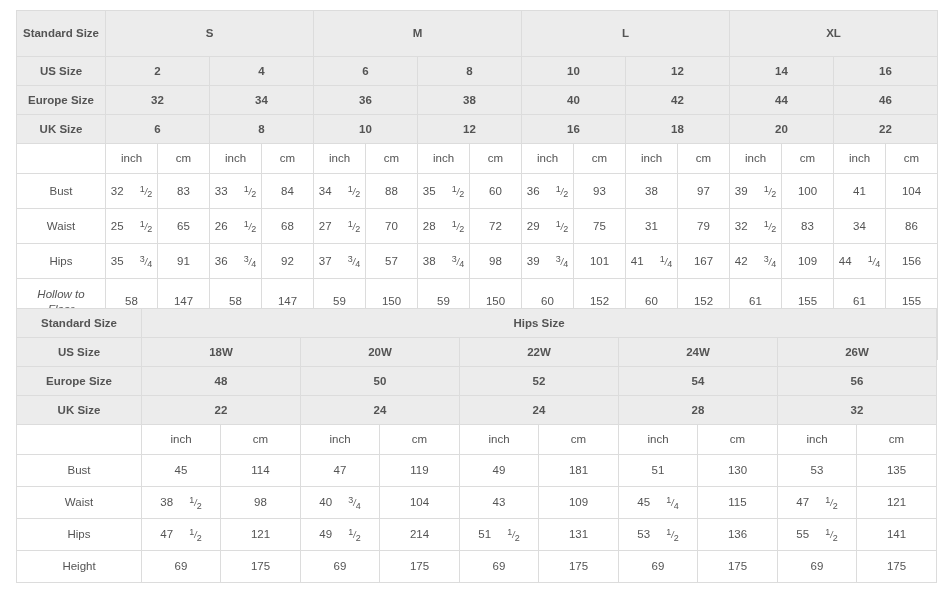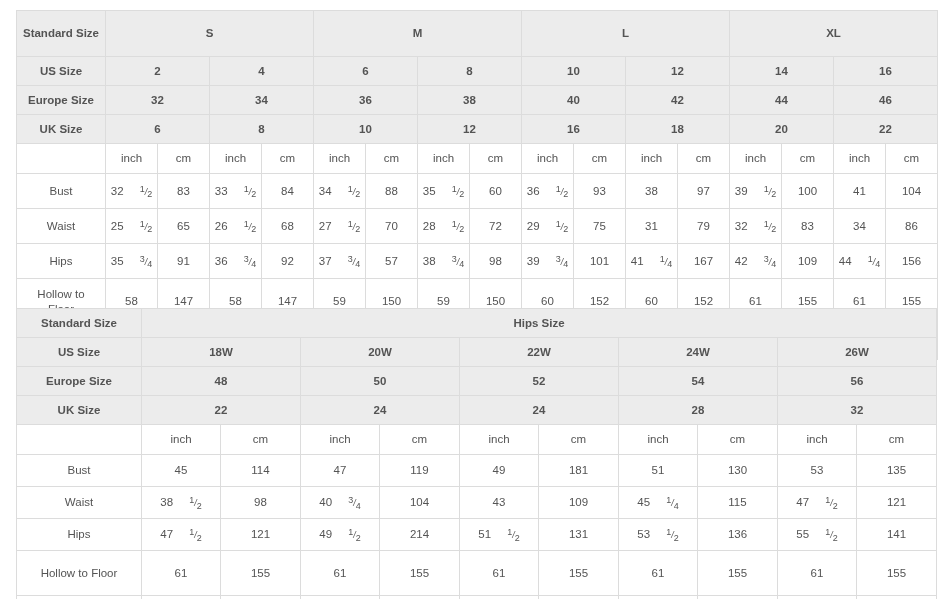--- a/index.html
+++ b/index.html
@@ -239,21 +239,21 @@
           <td class="val"><span>39<span class="frac"><span class="num">3</span><span class="sl">/</span><span class="den">4</span></span></span></td>
           <td class="val">101</td>
           <td class="val"><span>41<span class="frac"><span class="num">1</span><span class="sl">/</span><span class="den">4</span></span></span></td>
           <td class="val">167</td>
           <td class="val"><span>42<span class="frac"><span class="num">3</span><span class="sl">/</span><span class="den">4</span></span></span></td>
           <td class="val">109</td>
           <td class="val"><span>44<span class="frac"><span class="num">1</span><span class="sl">/</span><span class="den">4</span></span></span></td>
           <td class="val">156</td>
         </tr>
         <tr>
-          <td class="rowlabel" style="height:41px;">
+          <td class="rowlabel" style="height:41px;font-style:italic;">
             <span class="wrap-label">Hollow to</span>
             <span class="wrap-label">Floor</span>
           </td>
           <td class="val">58</td>
           <td class="val">147</td>
           <td class="val">58</td>
           <td class="val">147</td>
           <td class="val">59</td>
           <td class="val">150</td>
           <td class="val">59</td>
@@ -378,33 +378,20 @@
           <td class="val"><span>49<span class="frac"><span class="num">1</span><span class="sl">/</span><span class="den">2</span></span></span></td>
           <td class="val">214</td>
           <td class="val"><span>51<span class="frac"><span class="num">1</span><span class="sl">/</span><span class="den">2</span></span></span></td>
           <td class="val">131</td>
           <td class="val"><span>53<span class="frac"><span class="num">1</span><span class="sl">/</span><span class="den">2</span></span></span></td>
           <td class="val">136</td>
           <td class="val"><span>55<span class="frac"><span class="num">1</span><span class="sl">/</span><span class="den">2</span></span></span></td>
           <td class="val">141</td>
         </tr>
         <tr>
-          <td class="rowlabel" style="height:40px;">Hollow to Floor</td>
-          <td class="val">61</td>
-          <td class="val">155</td>
-          <td class="val">61</td>
-          <td class="val">155</td>
-          <td class="val">61</td>
-          <td class="val">155</td>
-          <td class="val">61</td>
-          <td class="val">155</td>
-          <td class="val">61</td>
-          <td class="val">155</td>
-        </tr>
-        <tr>
           <td class="rowlabel" style="height:27px;">Height</td>
           <td class="val">69</td>
           <td class="val">175</td>
           <td class="val">69</td>
           <td class="val">175</td>
           <td class="val">69</td>
           <td class="val">175</td>
           <td class="val">69</td>
           <td class="val">175</td>
           <td class="val">69</td>

